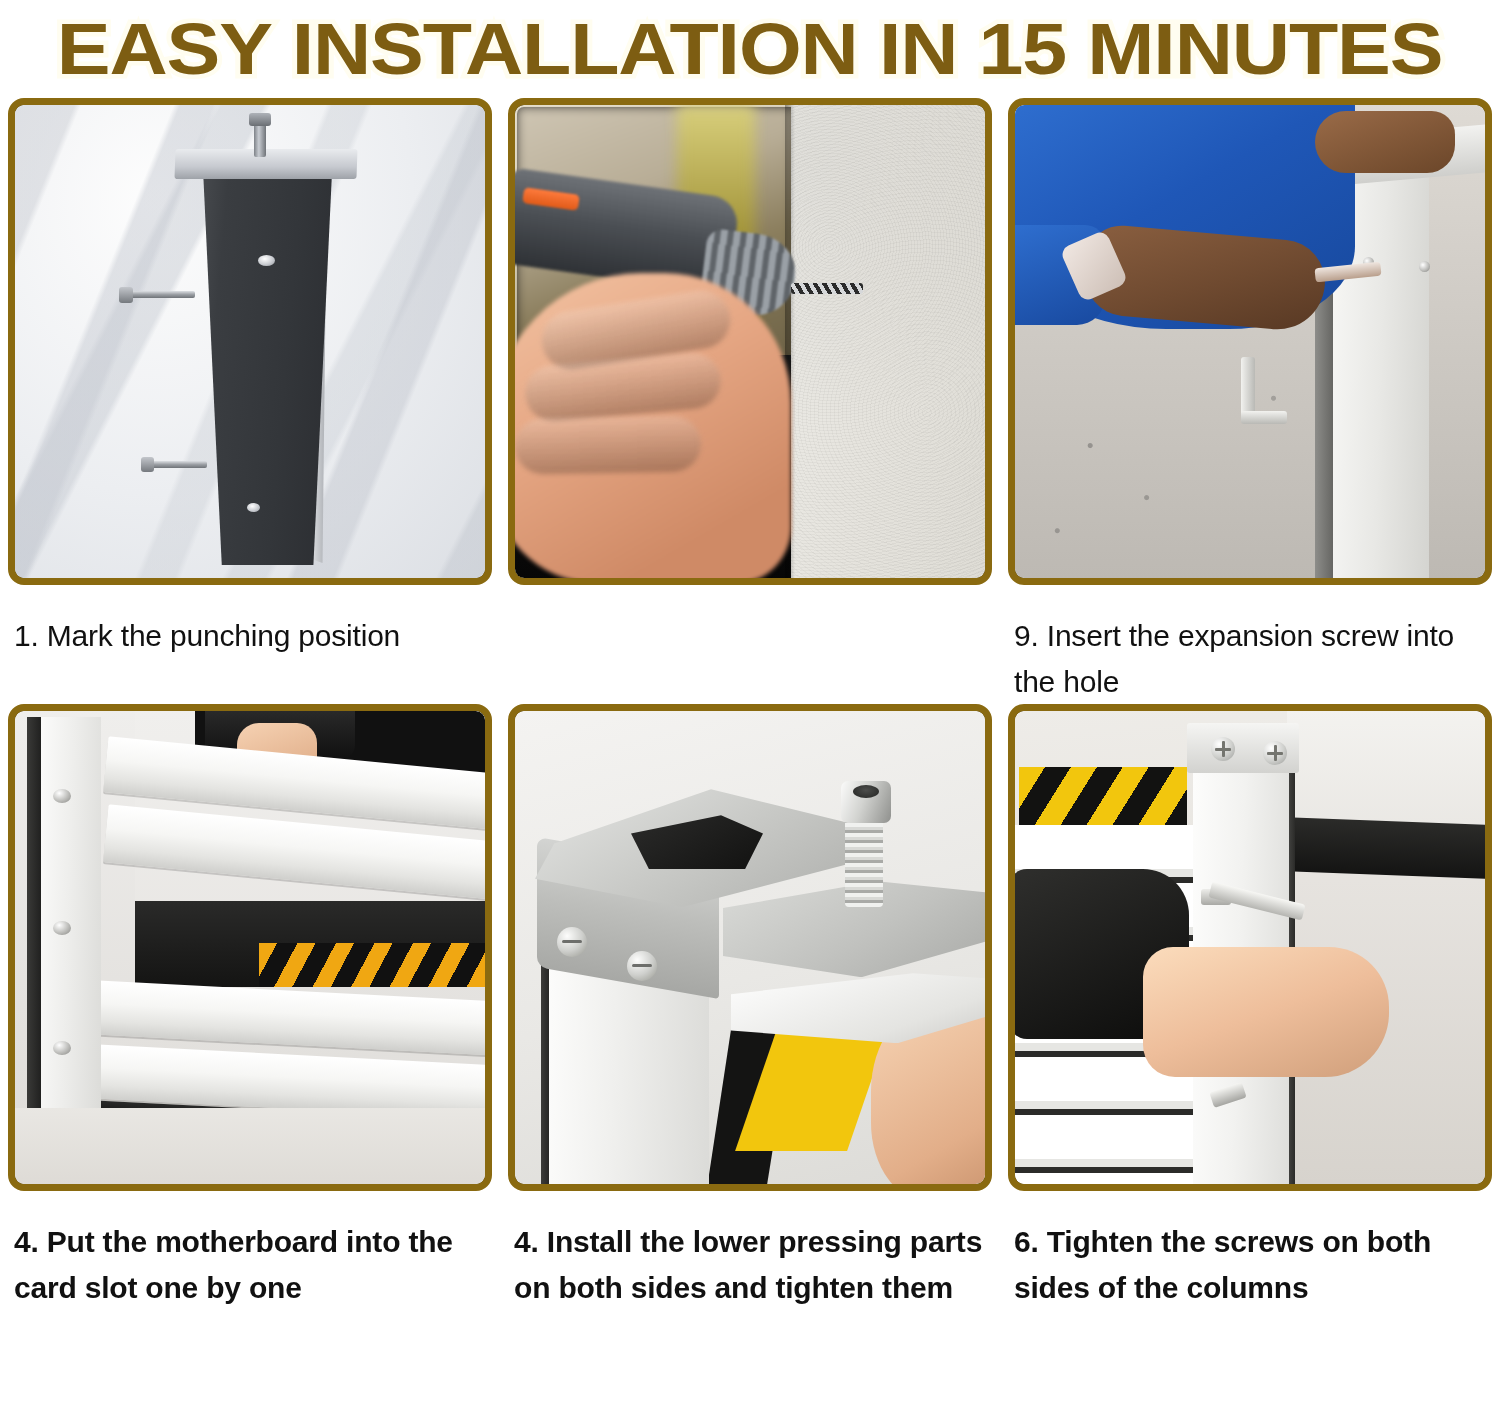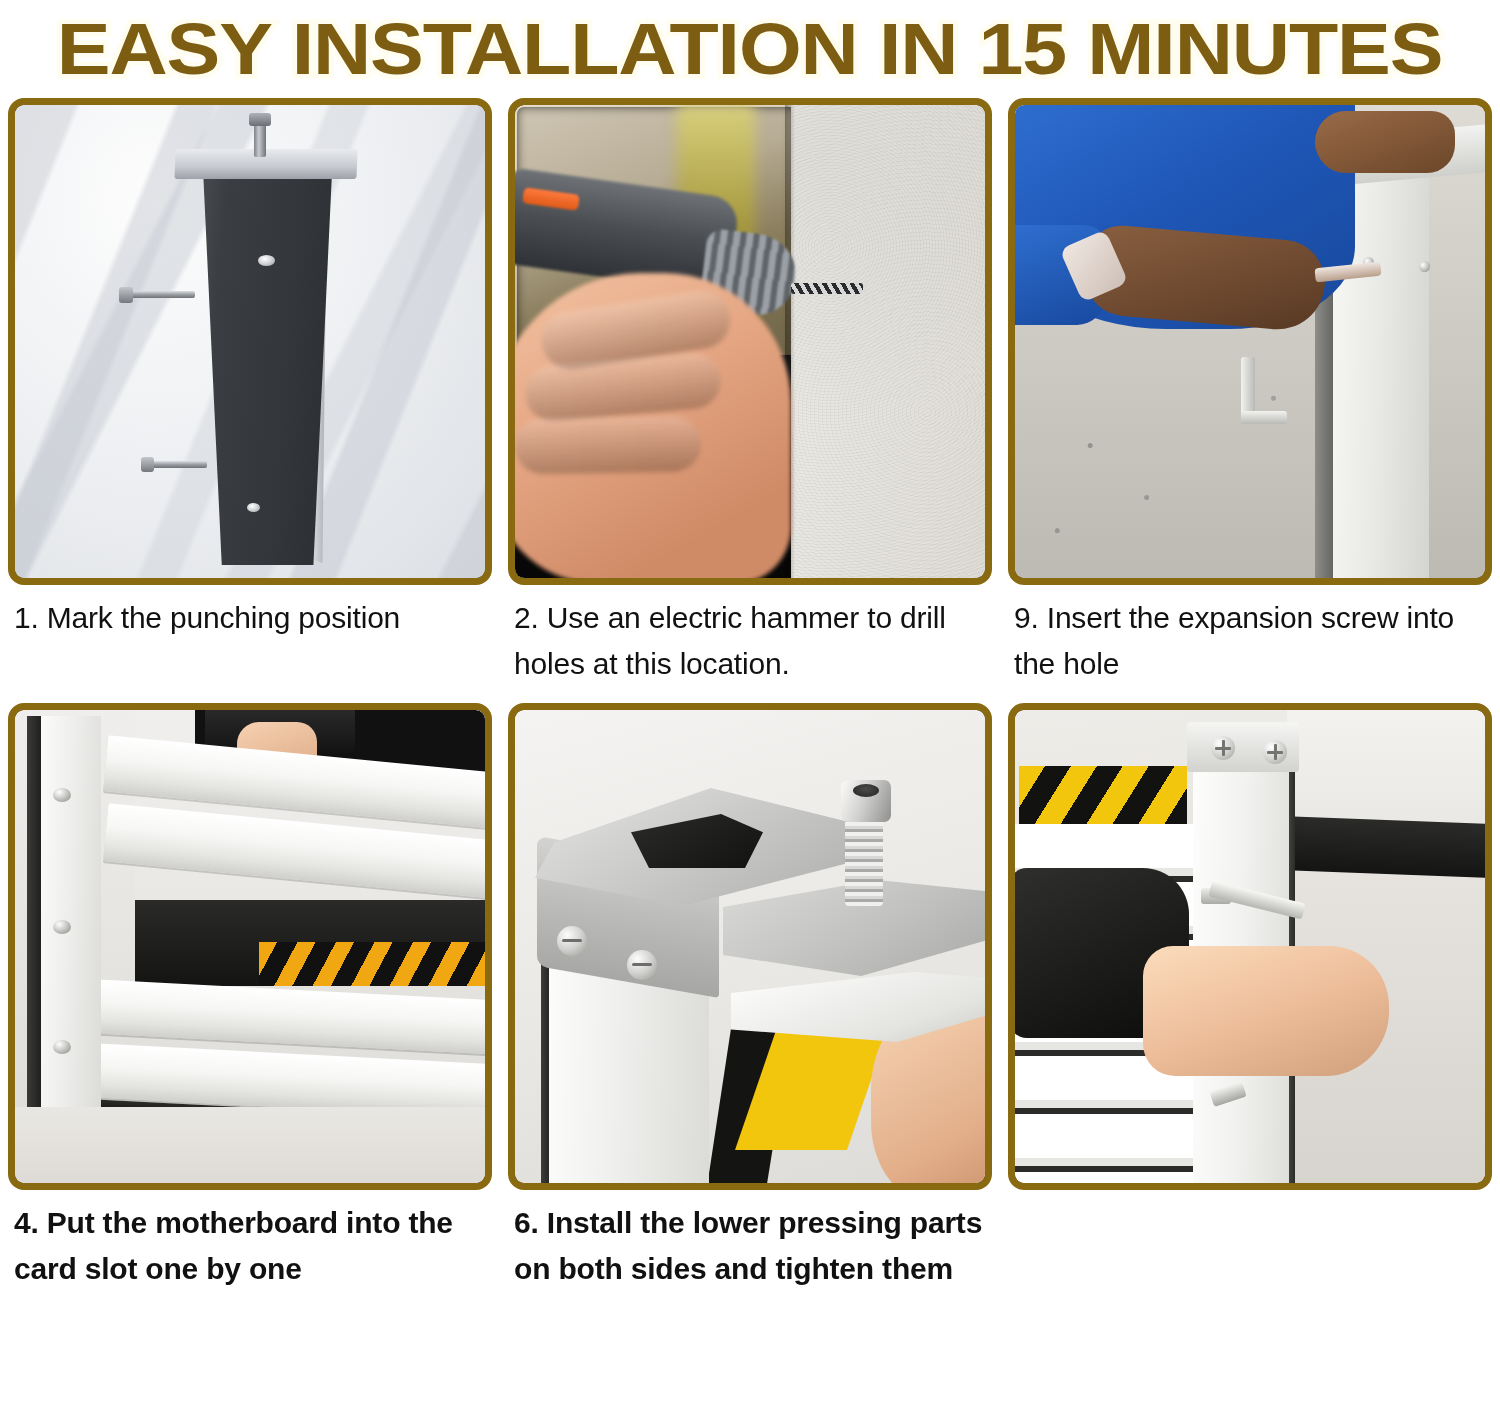--- a/index.html
+++ b/index.html
@@ -70,21 +70,21 @@
   }
   .photo-inner {
     position: absolute;
     inset: 0;
     overflow: hidden;
     border-radius: 9px;
   }
 
   .caption {
     box-sizing: border-box;
-    padding: 10px 4px 0 6px;
+    padding: 28px 4px 0 6px;
     font-size: 30px;
     font-weight: 500;
     color: #111111;
     line-height: 1.52;
     letter-spacing: -0.2px;
     min-height: 118px;
   }
   .row2 .caption { min-height: 150px; font-weight: bold; }
 
   
@@ -592,21 +592,20 @@
         <div class="p2-drill-body"></div>
         <div class="p2-drill-trigger"></div>
         <div class="p2-chuck"></div>
         <div class="p2-bit"></div>
         <div class="p2-hand"></div>
         <div class="p2-finger1"></div>
         <div class="p2-finger2"></div>
         <div class="p2-finger3"></div>
       </div>
     </div>
-    <div class="caption">2. Use an electric hammer to drill holes at this location.</div>
   </div>
 
   <div class="step-cell row1">
     <div class="photo-frame">
       <div class="photo-inner">
         <div class="p3-floor"></div>
         <div class="p3-floor-spots"></div>
         <div class="p3-column-dark"></div>
         <div class="p3-column"></div>
         <div class="p3-column-top"></div>
@@ -670,21 +669,21 @@
         <div class="p5-tongue"></div>
         <div class="p5-bracket-top"></div>
         <div class="p5-bracket-slot"></div>
         <div class="p5-bolt-shaft"></div>
         <div class="p5-bolt-head"></div>
         <div class="p5-bolt-hole"></div>
         <div class="p5-screw-a"></div>
         <div class="p5-screw-b"></div>
       </div>
     </div>
-    <div class="caption">6. Install the lower pressing parts on both sides and tighten them</div>
+    <div class="caption">4. Install the lower pressing parts on both sides and tighten them</div>
   </div>
 
   <div class="step-cell row2">
     <div class="photo-frame">
       <div class="photo-inner">
         <div class="p6-bg"></div>
         <div class="p6-wall"></div>
         <div class="p6-floor"></div>
         <div class="p6-skirting"></div>
         <div class="p6-boards"></div>
@@ -694,15 +693,16 @@
         <div class="p6-cap"></div>
         <div class="p6-cross" style="left:196px;top:26px;"></div>
         <div class="p6-cross" style="left:248px;top:30px;"></div>
         <div class="p6-sleeve"></div>
         <div class="p6-hand"></div>
         <div class="p6-wrench2"></div>
         <div class="p6-wrench"></div>
         <div class="p6-scrA"></div>
       </div>
     </div>
+    <div class="caption">6. Tighten the screws on both sides of the columns</div>
   </div>
 
 </div>
 
 </body></html>

